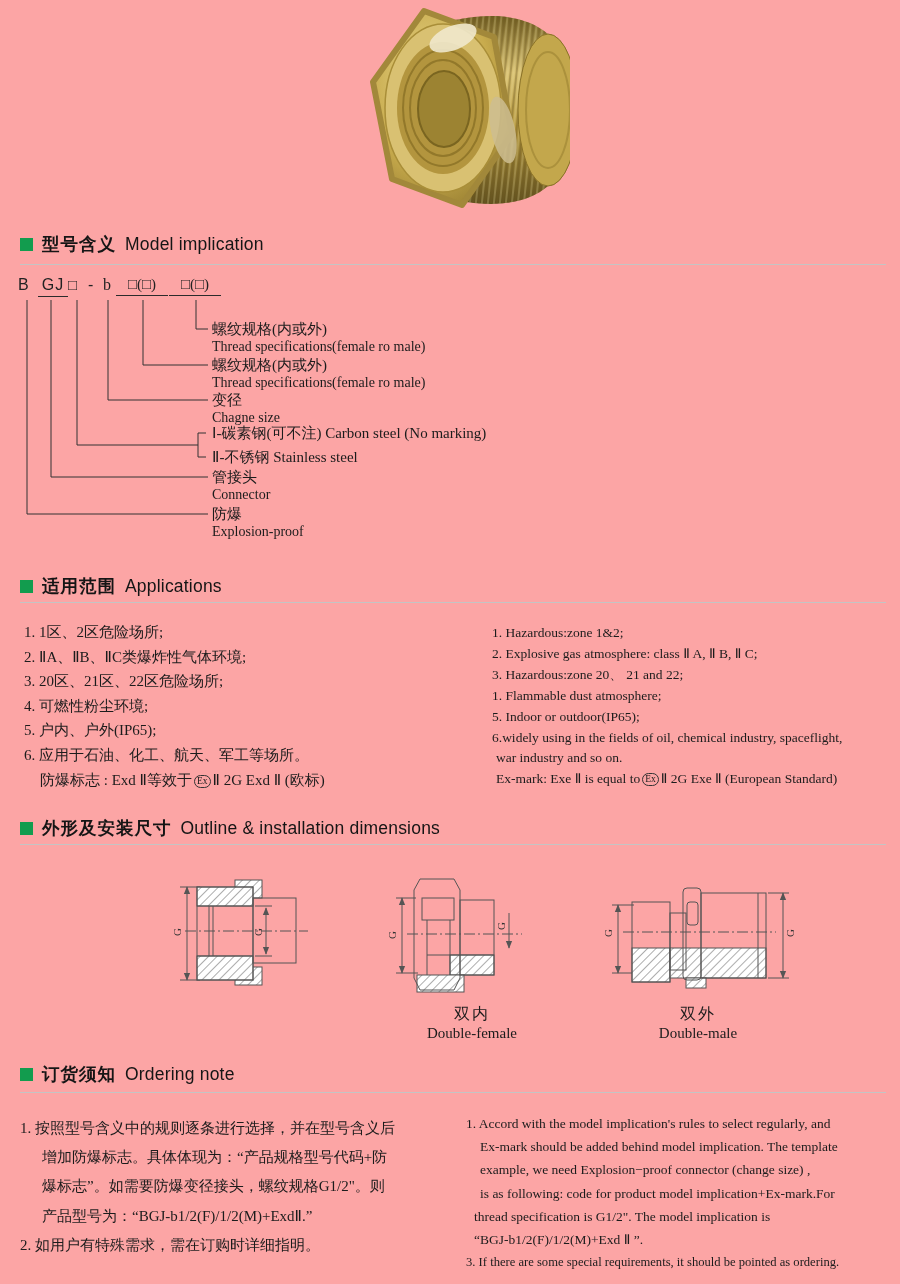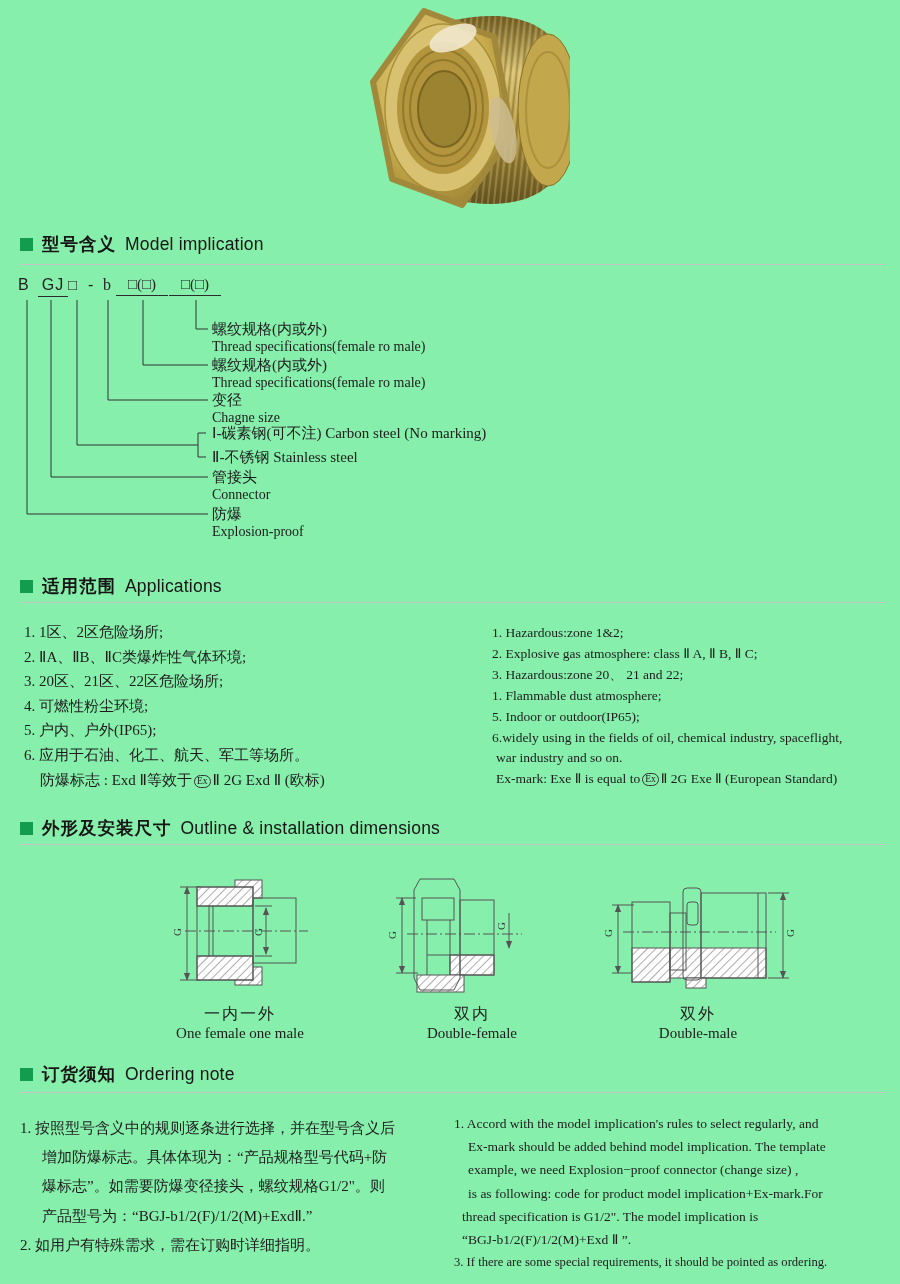--- a/index.html
+++ b/index.html
@@ -1,16 +1,16 @@
 <!DOCTYPE html>
 <html><head>
 <meta charset="utf-8">
 <style>
   html,body{margin:0;padding:0;background:#ffffff;}
-  .page{position:relative;width:900px;height:1284px;background:#86efac;overflow:hidden;
+  .page{position:relative;width:900px;height:1284px;background:#fca5a5;overflow:hidden;
         font-family:"Liberation Serif",serif;color:#1c1c1c;}
   .abs{position:absolute;}
   
   .sec-header{position:absolute;left:20px;height:24px;display:flex;align-items:center;gap:9px;
               font-family:"Liberation Sans",sans-serif;font-size:17.5px;color:#151515;}
   .sec-header .sq{width:13px;height:13px;background:#129c4e;display:inline-block;}
   .sec-header .zh{font-weight:bold;letter-spacing:1px;}
   .sec-header .en{font-weight:normal;letter-spacing:0.2px;}
   .rule{position:absolute;left:20px;width:866px;height:0;border-top:1px solid #c4c4c4;}
   
@@ -29,21 +29,21 @@
   .indent16{padding-left:16px;}
   .indent4{padding-left:4px;}
   .exsym{display:inline-block;border:1px solid #333;border-radius:7px;font-size:9.5px;
          line-height:11px;padding:0 2px;vertical-align:1px;margin:0 2px;font-family:"Liberation Serif",serif;}
   
   .cap{position:absolute;text-align:center;white-space:nowrap;}
   .cap .czh{font-size:16px;letter-spacing:2px;}
   .cap .cen{font-size:15px;}
   
   .ord-zh{position:absolute;left:20px;top:1114px;font-size:15px;line-height:29.2px;white-space:nowrap;}
-  .ord-en{position:absolute;left:454px;top:1112px;font-size:13.5px;line-height:23.2px;white-space:nowrap;}
+  .ord-en{position:absolute;left:466px;top:1112px;font-size:13.5px;line-height:23.2px;white-space:nowrap;}
   .pl22{padding-left:22px;} .pl14{padding-left:14px;} .pl8{padding-left:8px;}
   .small-line{font-size:12.6px;}
   svg{display:block;}
 </style>
 </head>
 <body>
 
 <div class="page">
 
   <svg width="0" height="0" style="position:absolute">
@@ -199,24 +199,20 @@
       <line x1="47" y1="36" x2="103" y2="36"></line>
         <line x1="47" y1="86" x2="103" y2="86"></line>
       <line x1="105" y1="36" x2="122" y2="36"></line>
         <line x1="105" y1="86" x2="122" y2="86"></line>
       <line x1="116" y1="38" x2="116" y2="84" marker-start="url(#arr)" marker-end="url(#arr)"></line>
       <line x1="35" y1="61" x2="158" y2="61" stroke-dasharray="11 3 2 3"></line>
     </g>
     <text transform="translate(31,66) rotate(-90)" font-size="11" font-family="Liberation Serif,serif" fill="#333">G</text>
     <text transform="translate(112,66) rotate(-90)" font-size="11" font-family="Liberation Serif,serif" fill="#333">G</text>
   </svg>
-  <div class="cap" style="left:150px;top:1004px;width:180px">
-    <div class="czh">一内一外</div>
-    <div class="cen">One female one male</div>
-  </div>
 
   <svg class="abs" style="left:382px;top:870px" width="180" height="132" viewBox="0 0 180 132">
     <g stroke="#555" stroke-width="1" fill="none">
       <line x1="20" y1="28" x2="20" y2="103" marker-start="url(#arr)" marker-end="url(#arr)"></line>
       <line x1="14" y1="28" x2="34" y2="28"></line>
         <line x1="14" y1="103" x2="36" y2="103"></line>
       <rect x="68" y="85" width="44" height="20" fill="url(#hatch)"></rect>
       <rect x="35" y="105" width="47" height="17" fill="url(#hatch)"></rect>
       <path d="M38,9 L72,9 L78,20 L78,108 L72,120 L38,120 L32,108 L32,20 Z"></path>
       <rect x="40" y="28" width="32" height="22"></rect>

